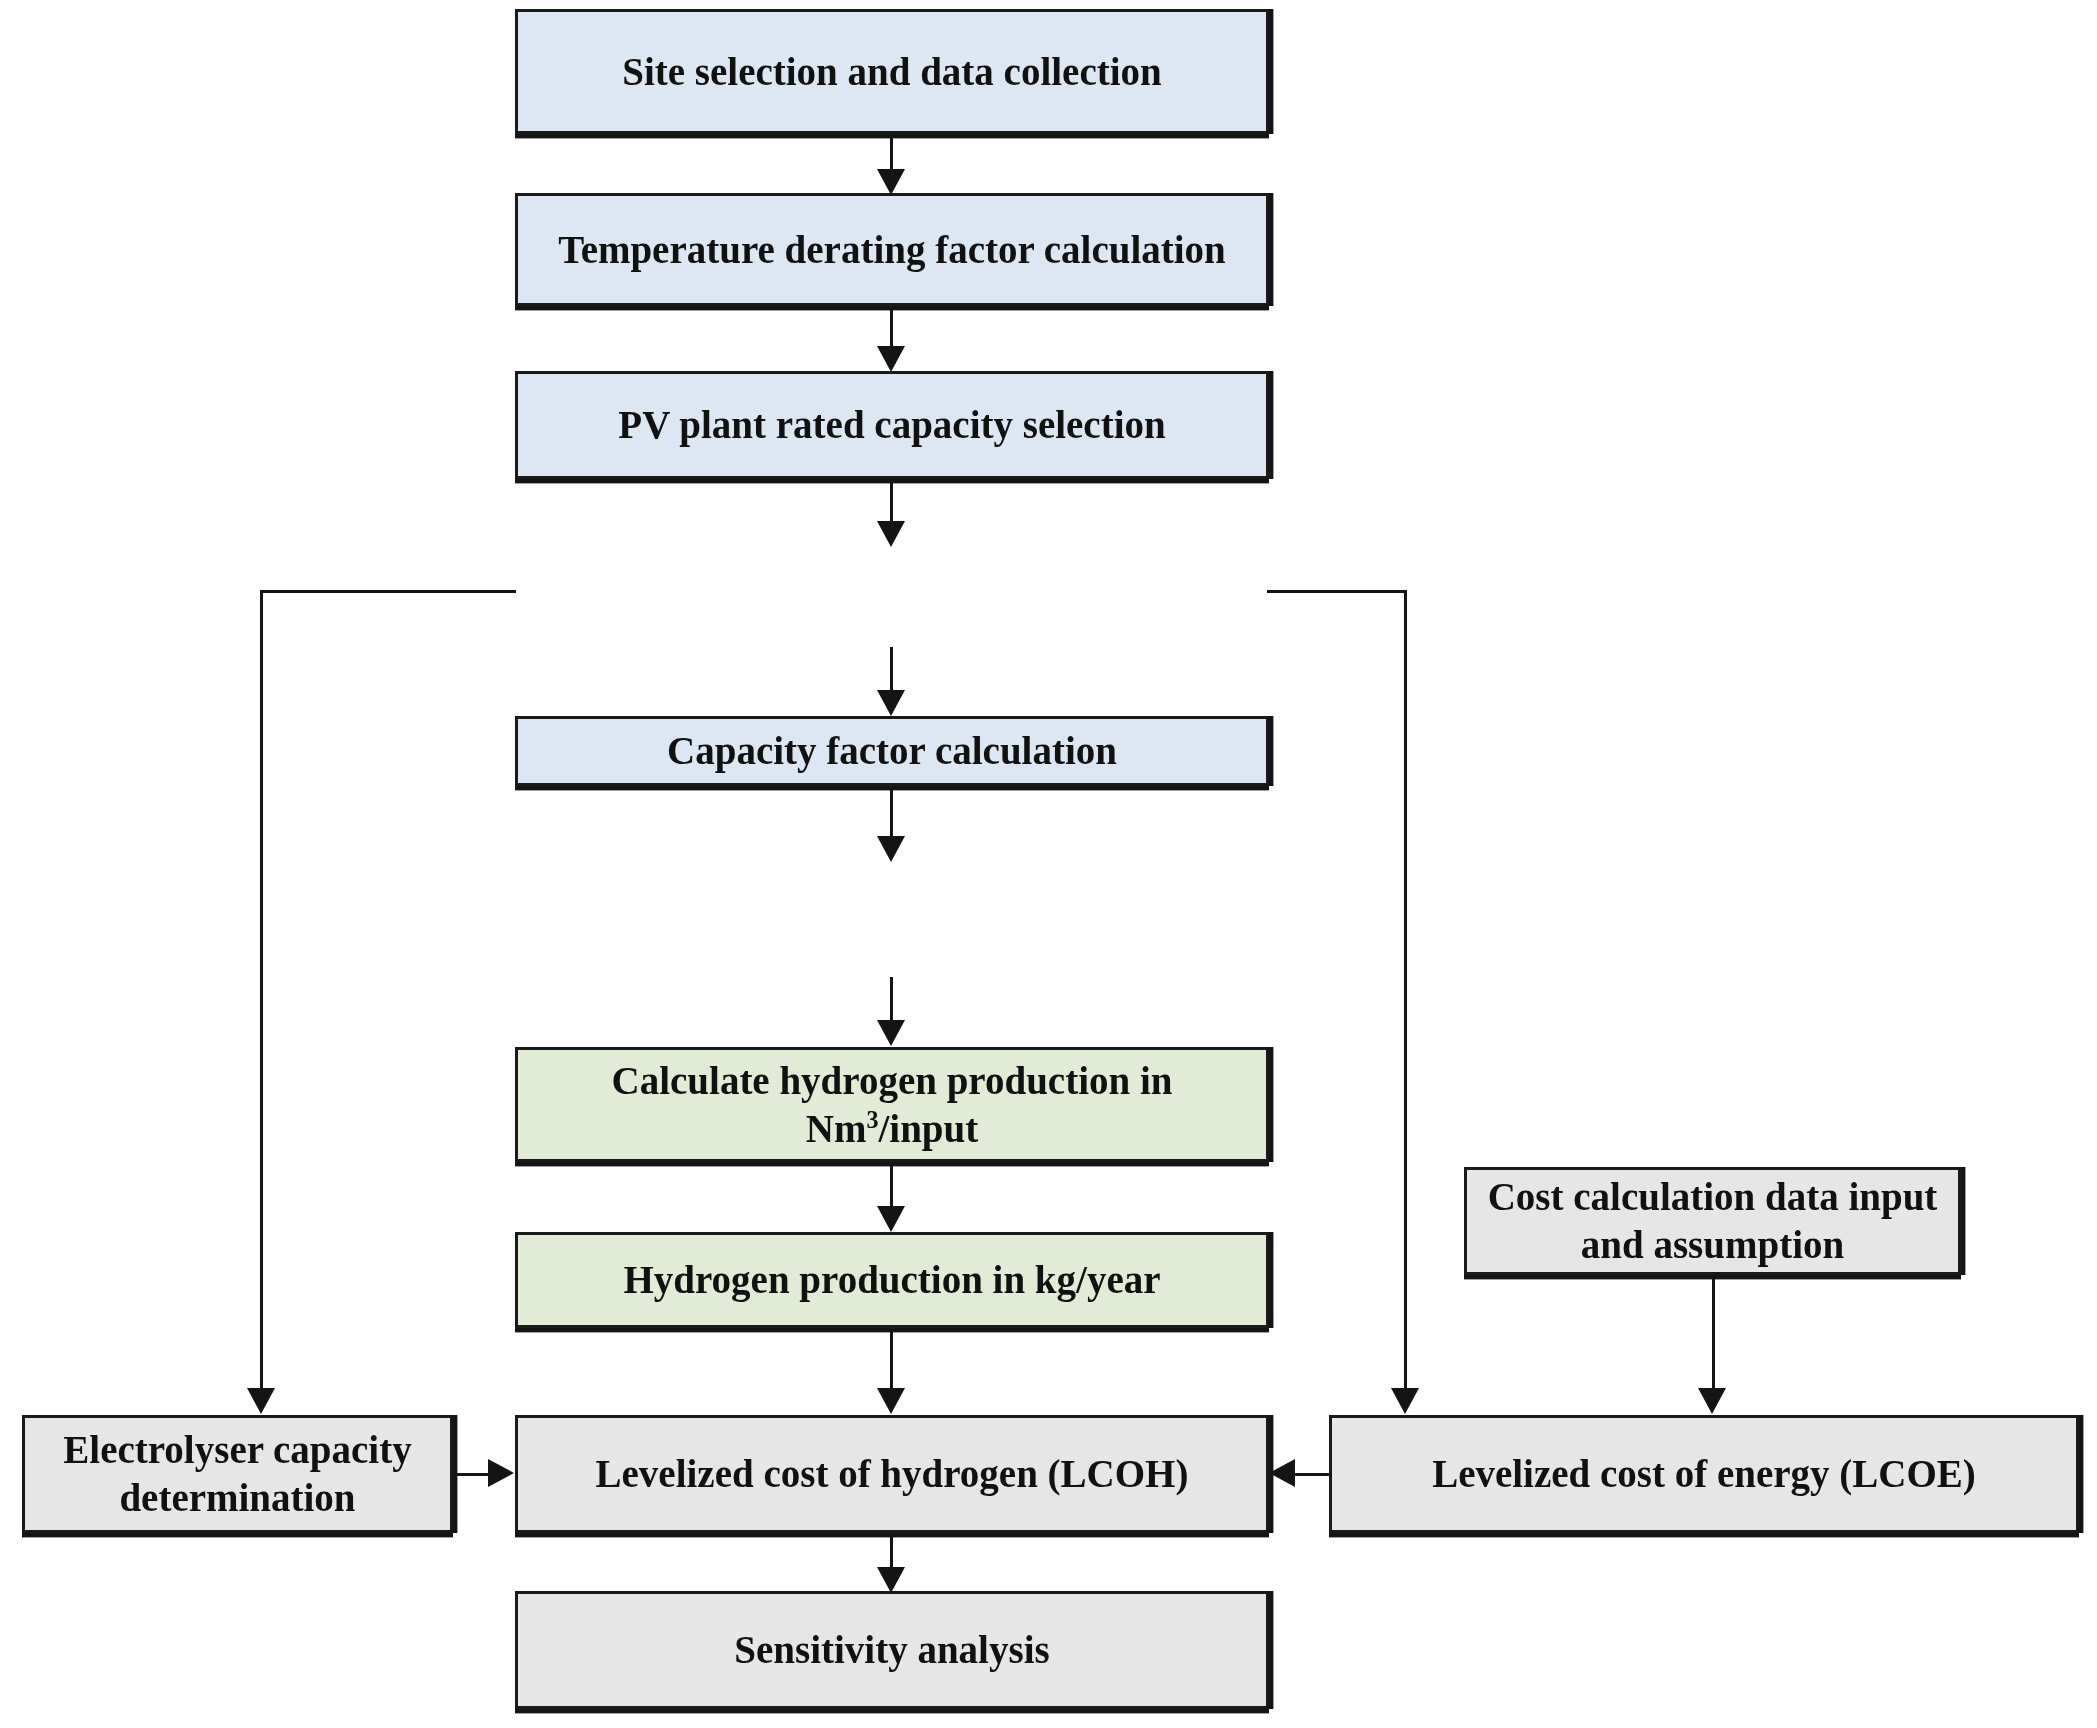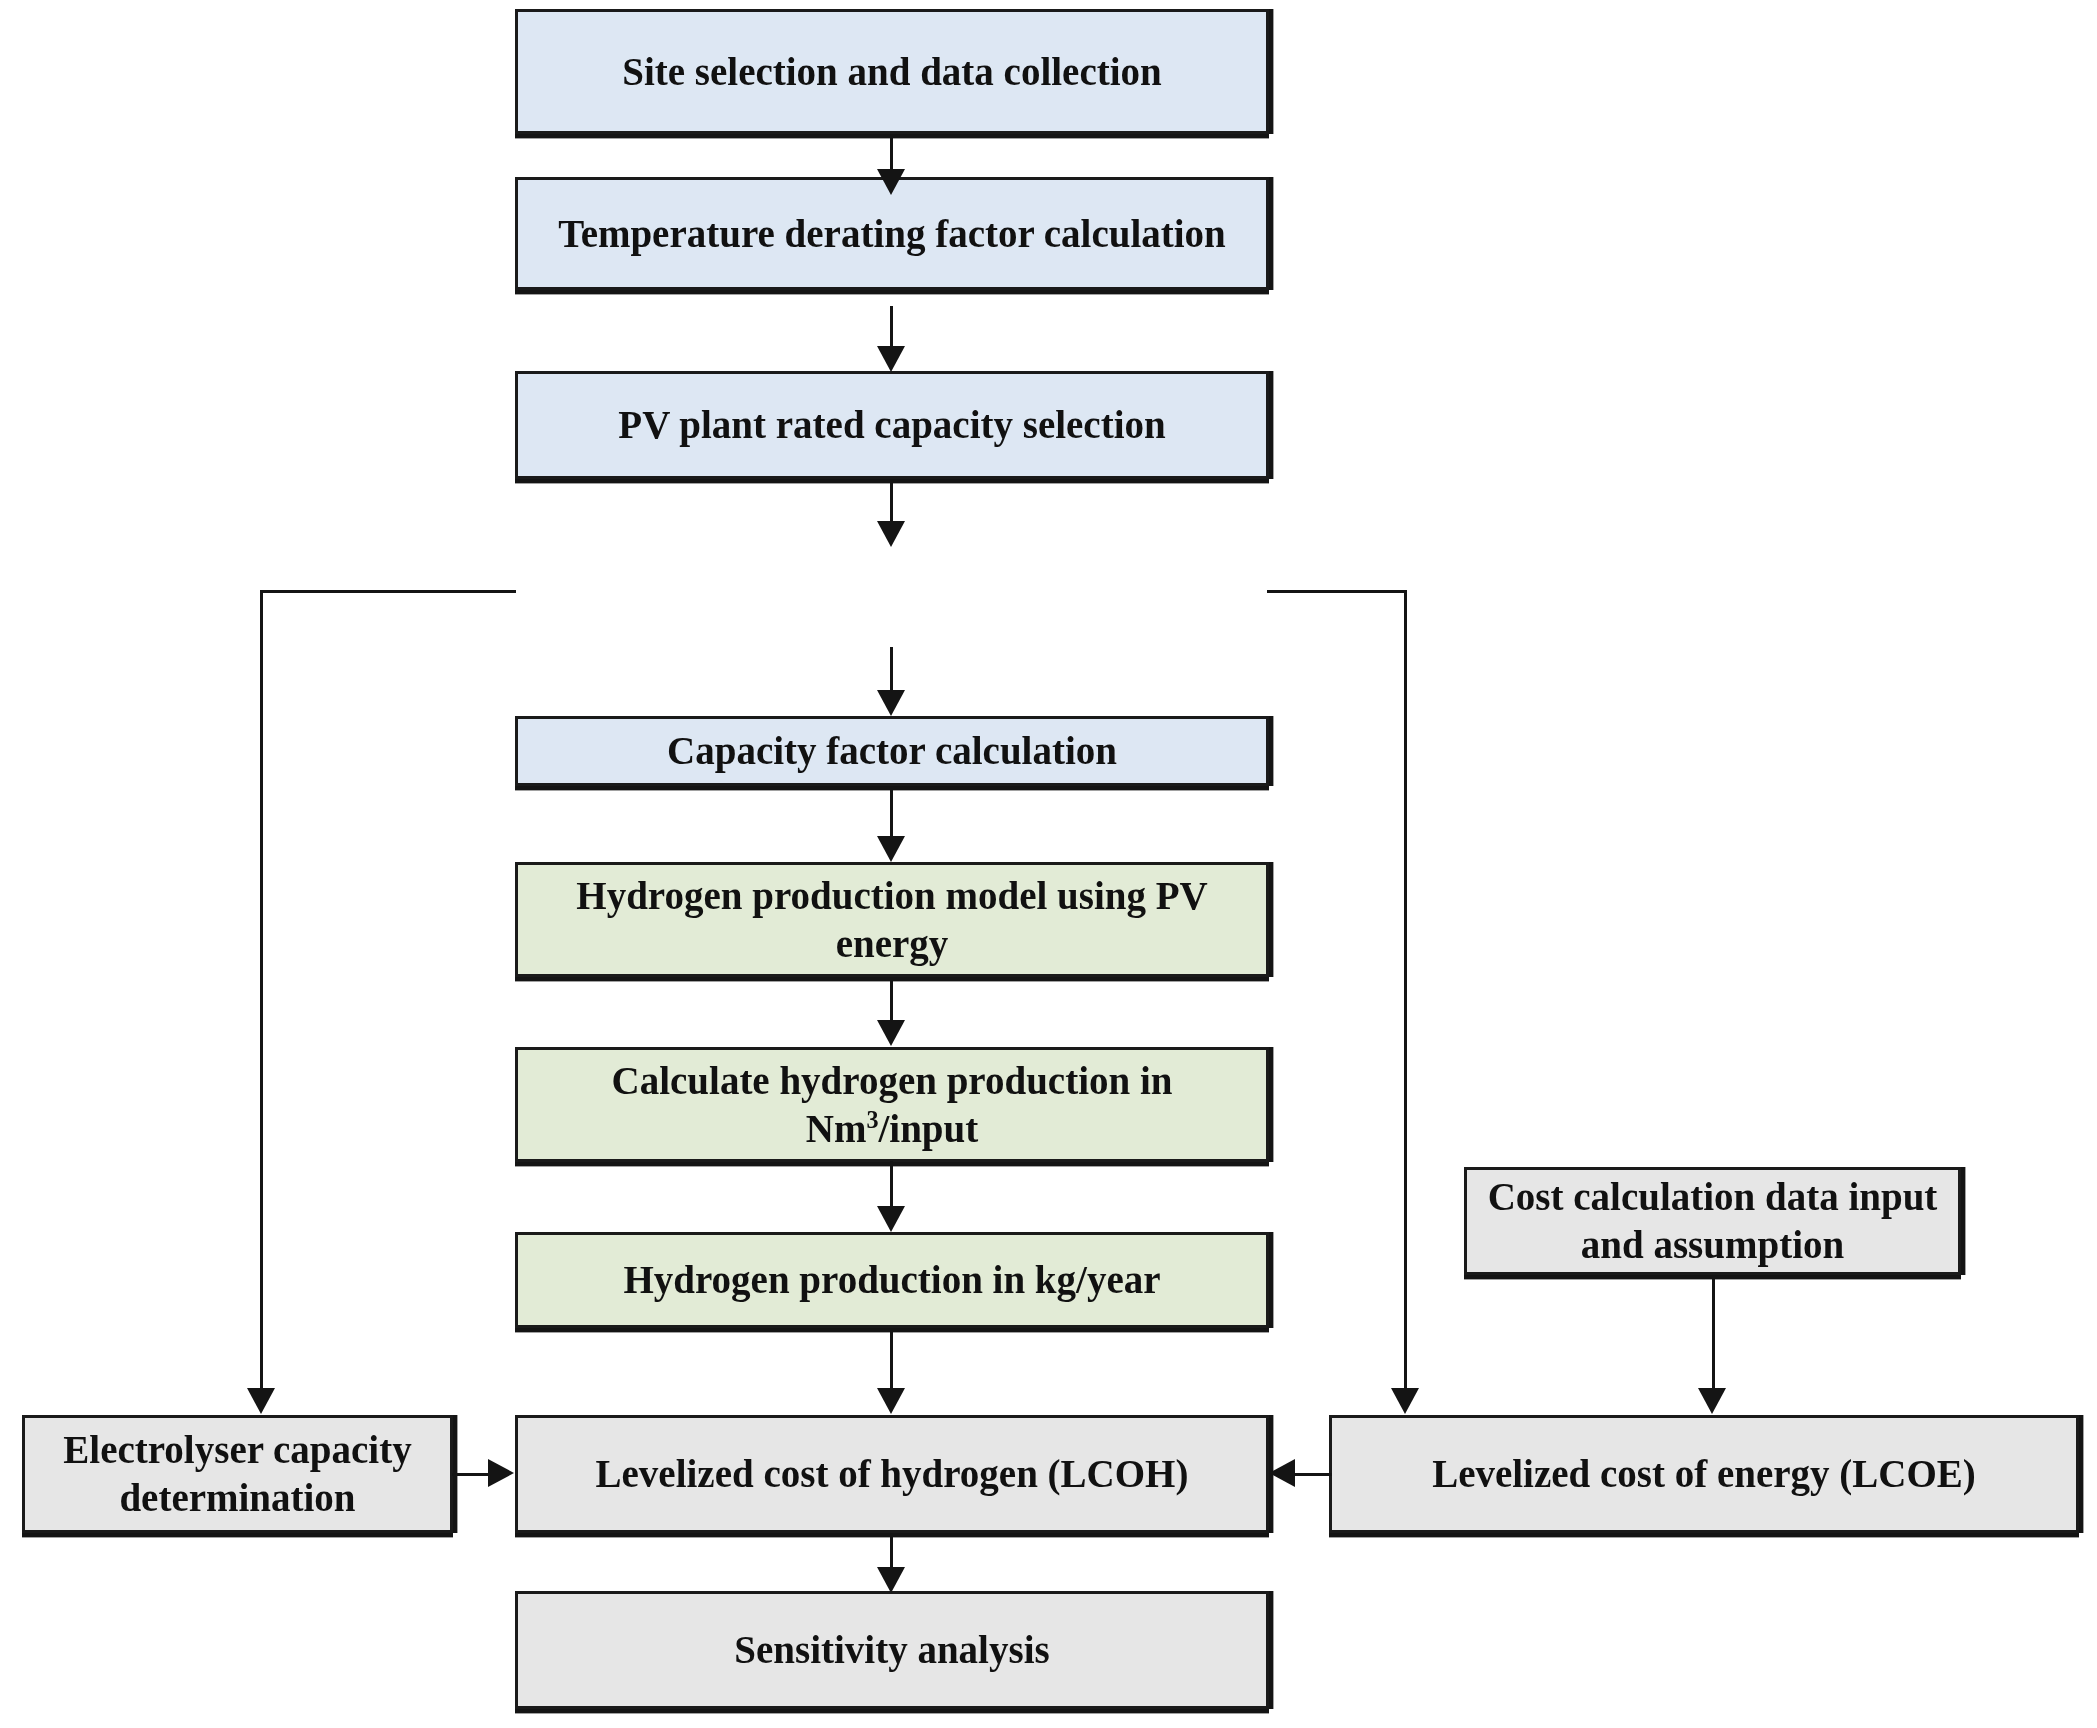--- a/index.html
+++ b/index.html
@@ -58,36 +58,33 @@
 </style>
 </head>
 <body>
 
 <div id="canvas">
 
   <div class="node blue" style="left:515px;top:9.4px;width:754px;height:125px;">
     <span class="lbl">Site selection and data collection</span>
   </div>
 
-  <div class="node blue" style="left:515px;top:177px;width:754px;height:113px;">
+  <div class="node blue" style="left:515px;top:193px;width:754px;height:113px;">
     <span class="lbl">Temperature derating factor calculation</span>
   </div>
 
   <div class="node blue" style="left:515px;top:371px;width:754px;height:108px;">
     <span class="lbl">PV plant rated capacity selection</span>
   </div>
 
 
   <div class="node blue" style="left:515px;top:716px;width:754px;height:70px;">
     <span class="lbl">Capacity factor calculation</span>
   </div>
 
-  <div class="node green" style="left:515px;top:862px;width:754px;height:115px;">
-    <span class="lbl">Hydrogen production model using PV energy</span>
-  </div>
 
   <div class="node green" style="left:515px;top:1047px;width:754px;height:115px;">
     <span class="lbl"><span>Calculate hydrogen production in Nm</span><sup>3</sup><span>/input</span></span>
   </div>
 
   <div class="node green" style="left:515px;top:1232px;width:754px;height:96px;">
     <span class="lbl">Hydrogen production in kg/year</span>
   </div>
 
   <div class="node gray" style="left:22px;top:1415px;width:431px;height:118px;">

